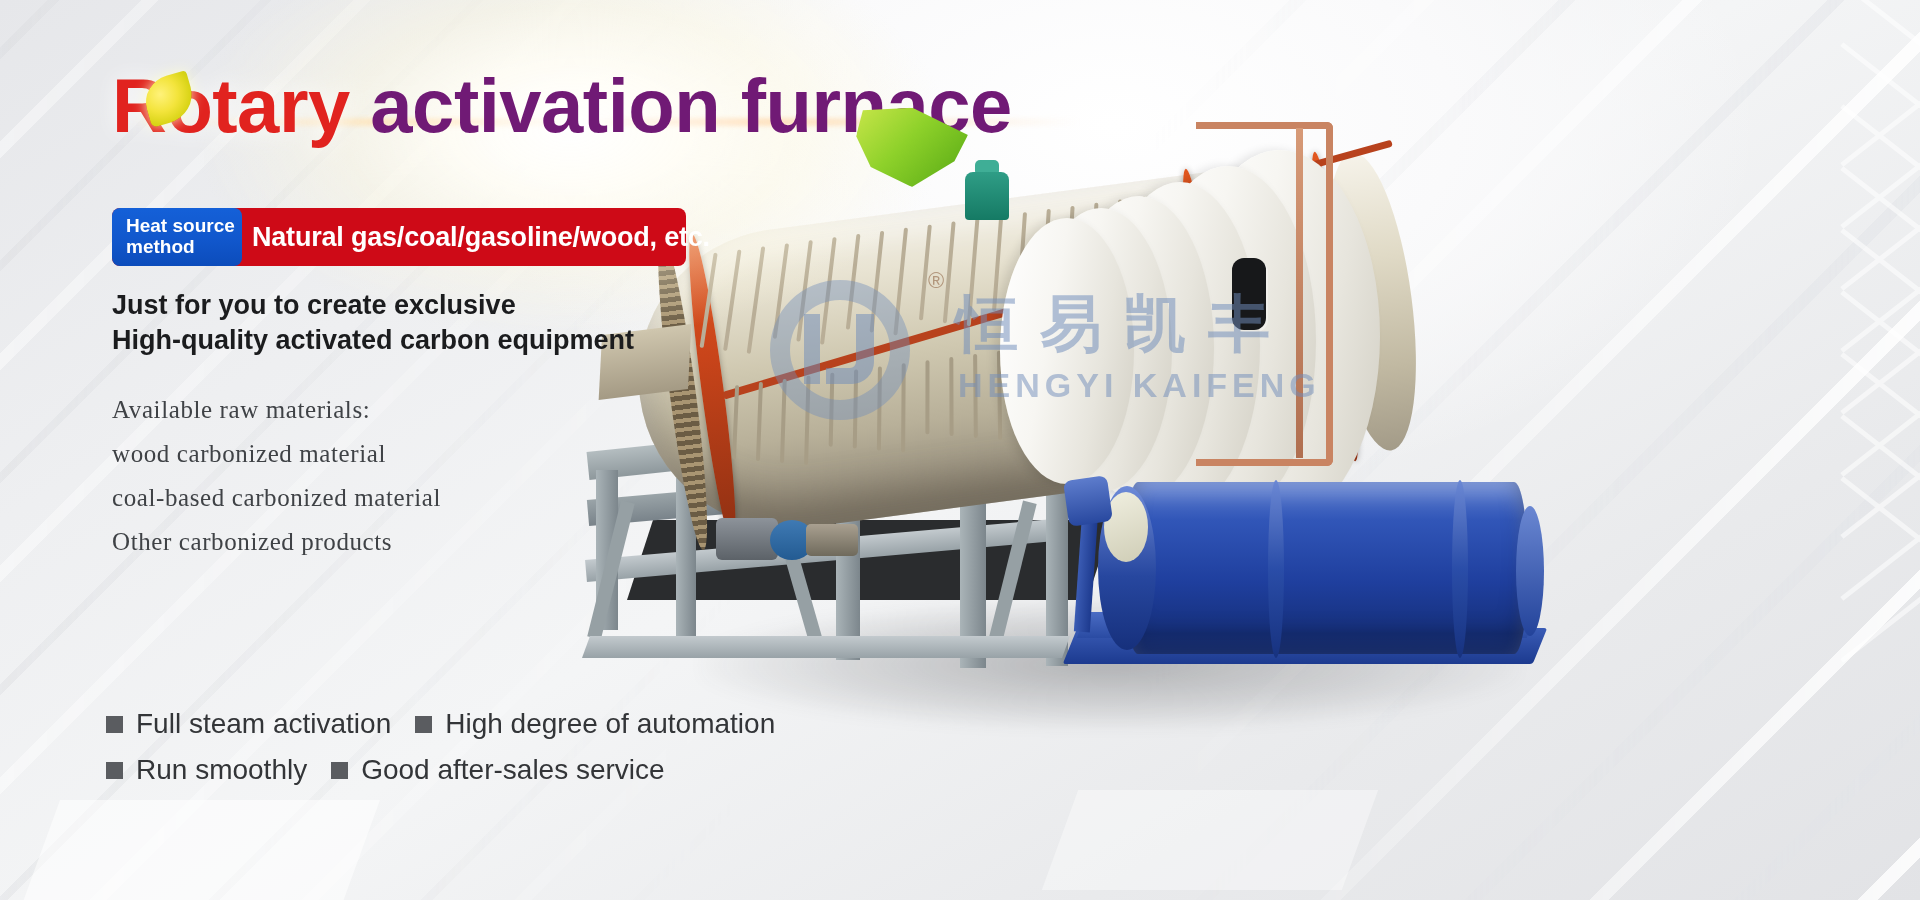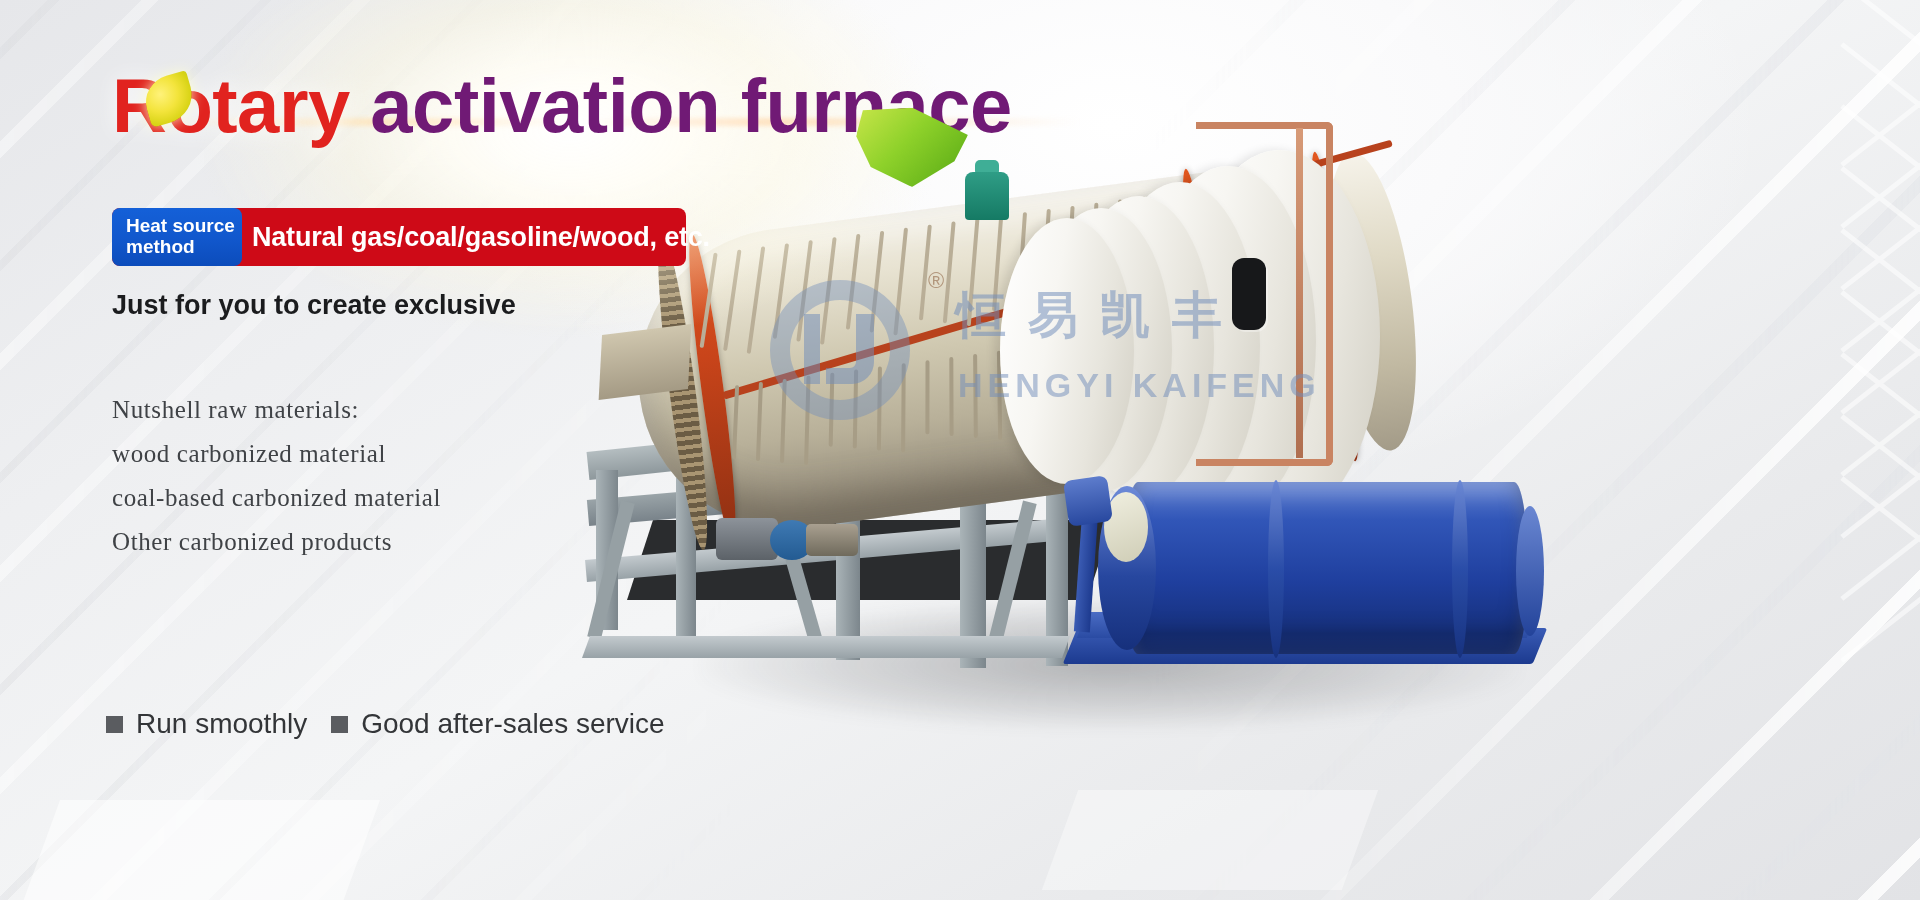--- a/index.html
+++ b/index.html
@@ -352,21 +352,21 @@
     width: 620px; height: 150px;
     pointer-events: none;
   }
   .wm-logo {
     position: absolute; left: 0; top: 6px;
     width: 160px; height: 150px;
   }
   .wm-cn {
     position: absolute; left: 196px; top: 14px;
     font-family: "DejaVu Sans", sans-serif;
-    font-size: 50px; font-weight: 700; letter-spacing: 22px;
+    font-size: 62px; font-weight: 700; letter-spacing: 22px;
     color: rgba(112,140,186,.52);
     white-space: nowrap;
   }
   .wm-en {
     position: absolute; left: 198px; top: 98px;
     font-size: 34px; font-weight: 700; letter-spacing: 5px;
     color: rgba(112,140,186,.50);
     white-space: nowrap;
     text-align: center;
   }
@@ -530,30 +530,41 @@
     <div class="badge-red"></div>
     <div class="badge-blue">
       <span>Heat source</span>
       <span>method</span>
     </div>
     <div class="badge-red-text">Natural gas/coal/gasoline/wood, etc.</div>
   </div>
 
   <div class="subhead">
     <div>Just for you to create exclusive</div>
+    <div>High-quality activated carbon equipment</div>
   </div>
 
   <div class="mat-list">
-    <div>Nutshell raw materials:</div>
+    <div>Available raw materials:</div>
     <div>wood carbonized material</div>
     <div>coal-based carbonized material</div>
     <div>Other carbonized products</div>
   </div>
 
   <div class="features">
+    <div class="feature-row">
+      <div class="feature">
+        <span class="sq"></span>
+        <span>Full steam activation</span>
+      </div>
+      <div class="feature">
+        <span class="sq"></span>
+        <span>High degree of automation</span>
+      </div>
+    </div>
     <div class="feature-row">
       <div class="feature">
         <span class="sq"></span>
         <span>Run smoothly</span>
       </div>
       <div class="feature">
         <span class="sq"></span>
         <span>Good after-sales service</span>
       </div>
     </div>

